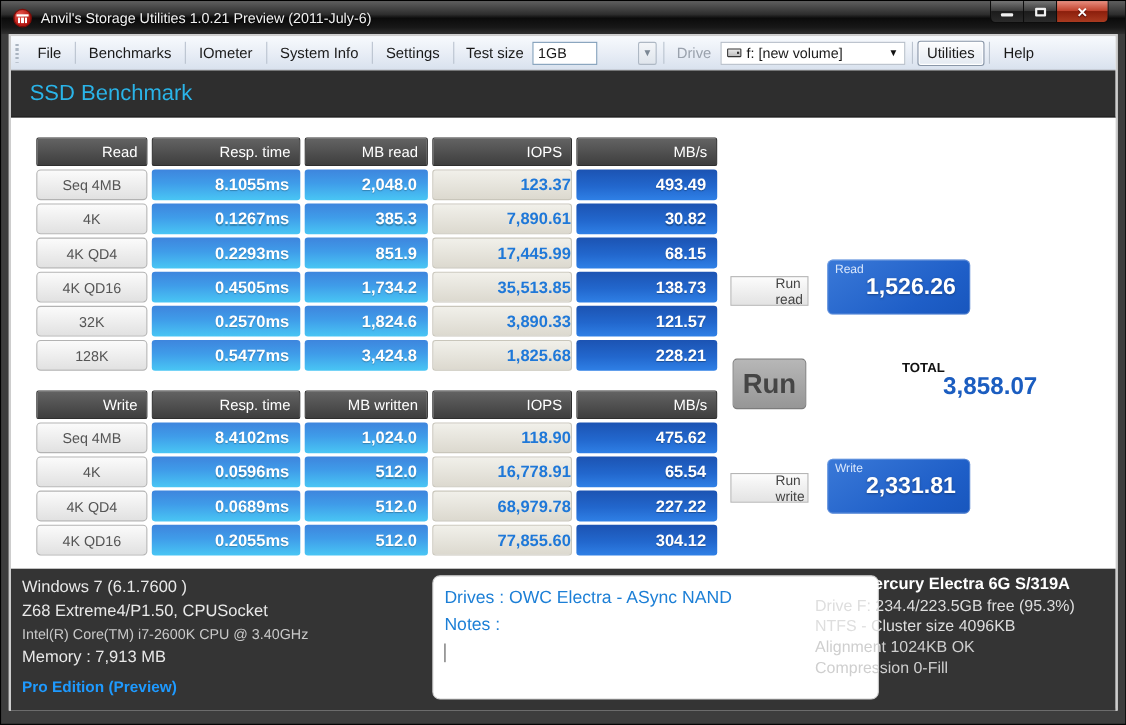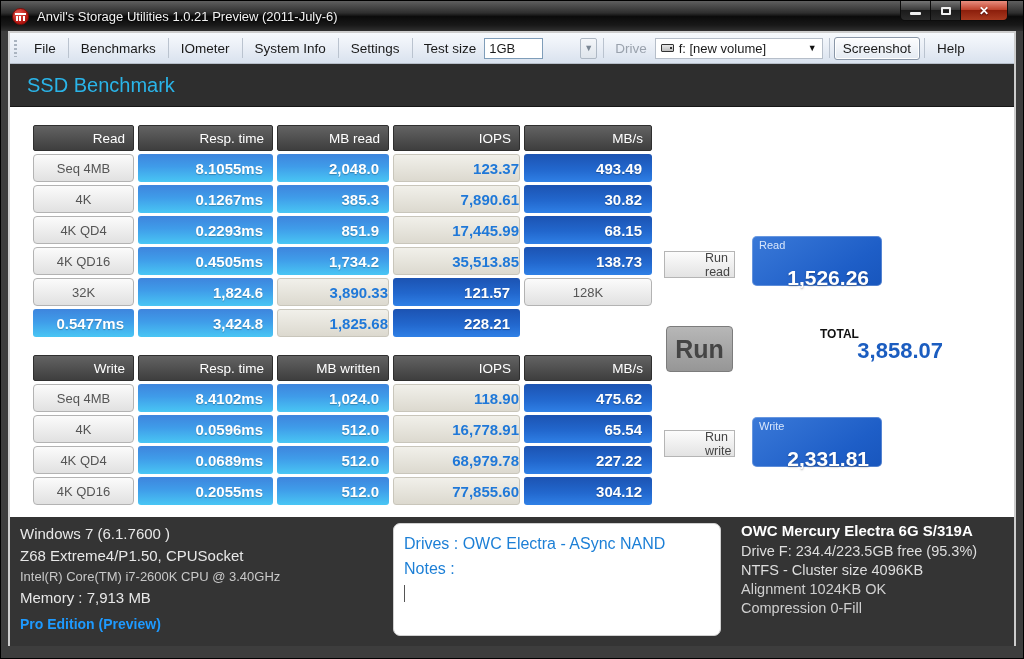--- a/index.html
+++ b/index.html
@@ -93,35 +93,35 @@
     border:1px solid #7c7c7c; border-radius:4px; background:linear-gradient(180deg,#b7b7b7,#969696);
     color:#454545; font-size:25px; font-weight:bold; display:flex; align-items:center; justify-content:center; }
 
   .scorebox { position:absolute; width:130px; height:50px; border-radius:5px;
     background:linear-gradient(145deg,#3a79d8 0%,#1e5ec7 70%,#1856bd 100%);
     box-shadow:inset 0 0 0 1px rgba(255,255,255,.25); }
   #read-score { left:742px; top:129px; }
   #write-score { left:742px; top:310px; }
   .scorebox .slabel { position:absolute; top:3px; left:7px; font-size:11px; color:#d8e6fb; }
   .scorebox .sval { position:absolute; right:13px; top:13px; font-size:21px; font-weight:bold; color:#fff;
-    text-shadow:0 1px 2px rgba(0,0,0,.35);margin-top:17px; }
+    text-shadow:0 1px 2px rgba(0,0,0,.35); }
   .totalbox { position:absolute; left:802px; top:216px; width:144px; height:50px; border-radius:4px;
     background:linear-gradient(160deg,#fdd globalization 0,#fdd28a 0%,#fbb84a 55%,#f9a21c 100%); }
   .totalbox .tlabel { position:absolute; top:4px; left:8px; font-size:12px; font-weight:bold; color:#111; }
   .totalbox .tval { position:absolute; right:13px; top:15px; font-size:22px; font-weight:bold; color:#1b5dc0; }
 
   
   .footer { position:relative; height:129px; background:#343434; color:#e8e8e8; }
   .sysinfo { position:absolute; left:10px; top:8px; display:flex; flex-direction:column; }
   .sys-os { font-size:15px; margin-bottom:5px; }
   .sys-board { font-size:15px; margin-bottom:5px; }
   .sys-cpu { font-size:13px; color:#c9c9c9; margin-bottom:5px; }
   .sys-mem { font-size:15px; margin-bottom:10px; }
   .sys-edition { font-size:14px; font-weight:bold; color:#1e9aff; }
-  .notesbox { position:absolute; left:383px; top:6px; width:328px; height:113px; background:#fff;
+  .notesbox { position:absolute; left:383px; top:6px; width:406px; height:113px; background:#fff;
     border-radius:7px; border:1px solid #d0d0d0; padding:8px 10px; font-size:16px; color:#1c7fd6; line-height:1.55; }
   .caret { display:inline-block; width:1px; height:17px; background:#555; vertical-align:text-bottom; }
   .driveinfo { position:absolute; left:731px; top:5px; display:flex; flex-direction:column; }
   .drv-model { font-size:15px; font-weight:bold; color:#fff; margin-bottom:4px; }
   .drv-line { font-size:14.5px; color:#dedede; margin-bottom:3px; }
   .drv-line.dim { color:#cfcfcf; }
 </style>
 </head>
 <body>
 
@@ -163,21 +163,21 @@
         <div class="combo-arrowbtn">▼</div>
       </div>
       <div class="msep" style="margin-left:6px;"></div>
       <div class="tool-label disabled">Drive</div>
       <div class="drive-combo">
         <span class="drive-ico"></span>
         <span>f: [new volume]</span>
         <span class="dd">▼</span>
       </div>
       <div class="msep" style="margin-left:6px;"></div>
-      <div class="screenshot-btn">Screenshot</div>
+      <div class="screenshot-btn">Utilities</div>
       <div class="msep"></div>
       <div class="menu-item">Help</div>
     </div>
 
     <div class="banner">
       <div class="banner-title" id="banner-title" style="color: rgb(42, 180, 232);">SSD Benchmark</div>
     </div>
 
     <div class="client">
       <div class="benchtable" id="read-table">
@@ -200,20 +200,21 @@
           <div class="bluecell">0.2293ms</div>
           <div class="bluecell">851.9</div>
           <div class="ioscell">17,445.99</div>
           <div class="darkcell">68.15</div>
           <div class="rowlabel">4K QD16</div>
           <div class="bluecell">0.4505ms</div>
           <div class="bluecell">1,734.2</div>
           <div class="ioscell">35,513.85</div>
           <div class="darkcell">138.73</div>
           <div class="rowlabel">32K</div>
+          <div class="bluecell">0.2570ms</div>
           <div class="bluecell">1,824.6</div>
           <div class="ioscell">3,890.33</div>
           <div class="darkcell">121.57</div>
           <div class="rowlabel">128K</div>
           <div class="bluecell">0.5477ms</div>
           <div class="bluecell">3,424.8</div>
           <div class="ioscell">1,825.68</div>
           <div class="darkcell">228.21</div>
         </div>
       <div class="benchtable" id="write-table">

